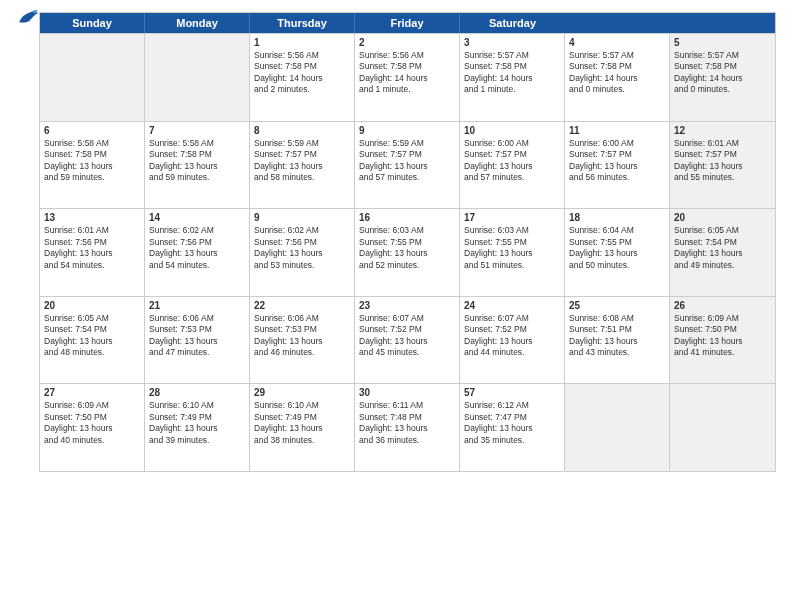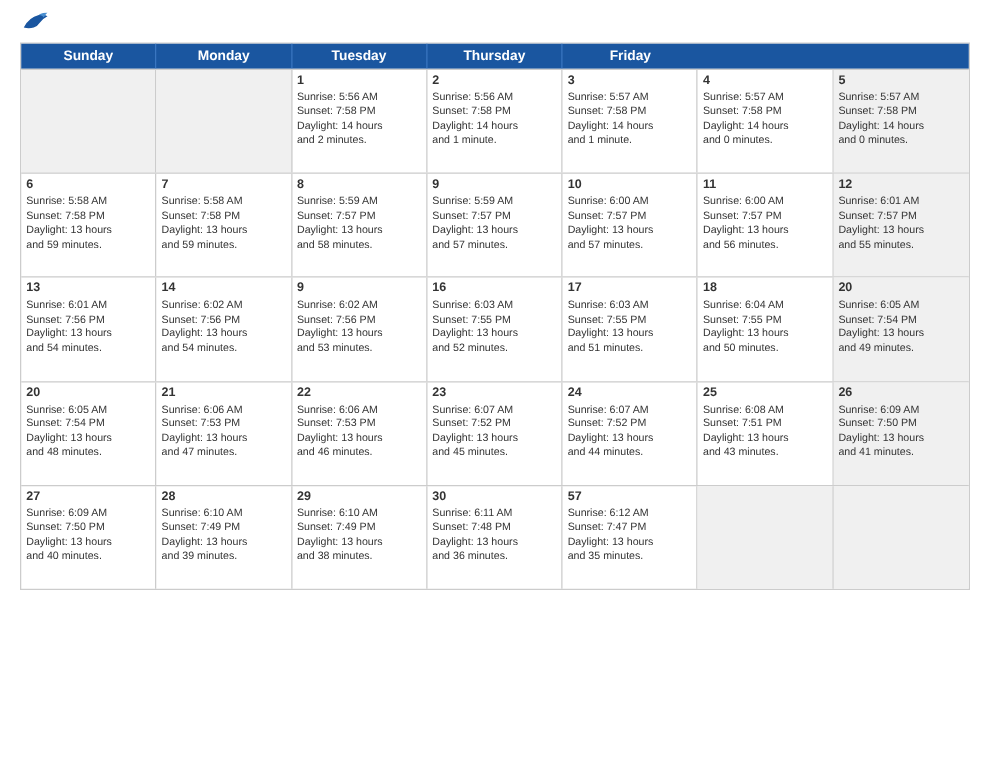--- a/index.html
+++ b/index.html
@@ -8,21 +8,21 @@
       background: #fff;
       width: 792px;
       height: 612px;
       overflow: hidden;
     }
     .page {
       width: 792px;
       height: 484px;
       padding: 12px 16px;
       display: flex;
-      flex-direction: column;
+      flex-direction: row;
       justify-content: space-between;
     }
     .header {
       display: flex;
       justify-content: space-between;
       align-items: flex-start;
       margin-bottom: 8px;
     }
     .logo {
       display: flex;
@@ -120,23 +120,23 @@
     <div class="title-block">
       <div class="month-title"></div>
       <div class="location"></div>
     </div>
   </div>
 
   <div class="calendar">
     <div class="cal-header">
     <div class="cal-header-cell">Sunday</div>
         <div class="cal-header-cell">Monday</div>
-        <div class="cal-header-cell">Tuesday</div>
         <div class="cal-header-cell">Thursday</div>
         <div class="cal-header-cell">Friday</div>
+        <div class="cal-header-cell">Saturday</div>
       </div>
     <div class="cal-body">
     <div class="cal-row">
           <div class="cal-cell shaded empty"></div>
           <div class="cal-cell shaded empty"></div>
           <div class="cal-cell">
             <span class="day-num">1</span>
             <span class="cell-line">Sunrise: 5:56 AM</span>
             <span class="cell-line">Sunset: 7:58 PM</span>
             <span class="cell-line">Daylight: 14 hours</span>

